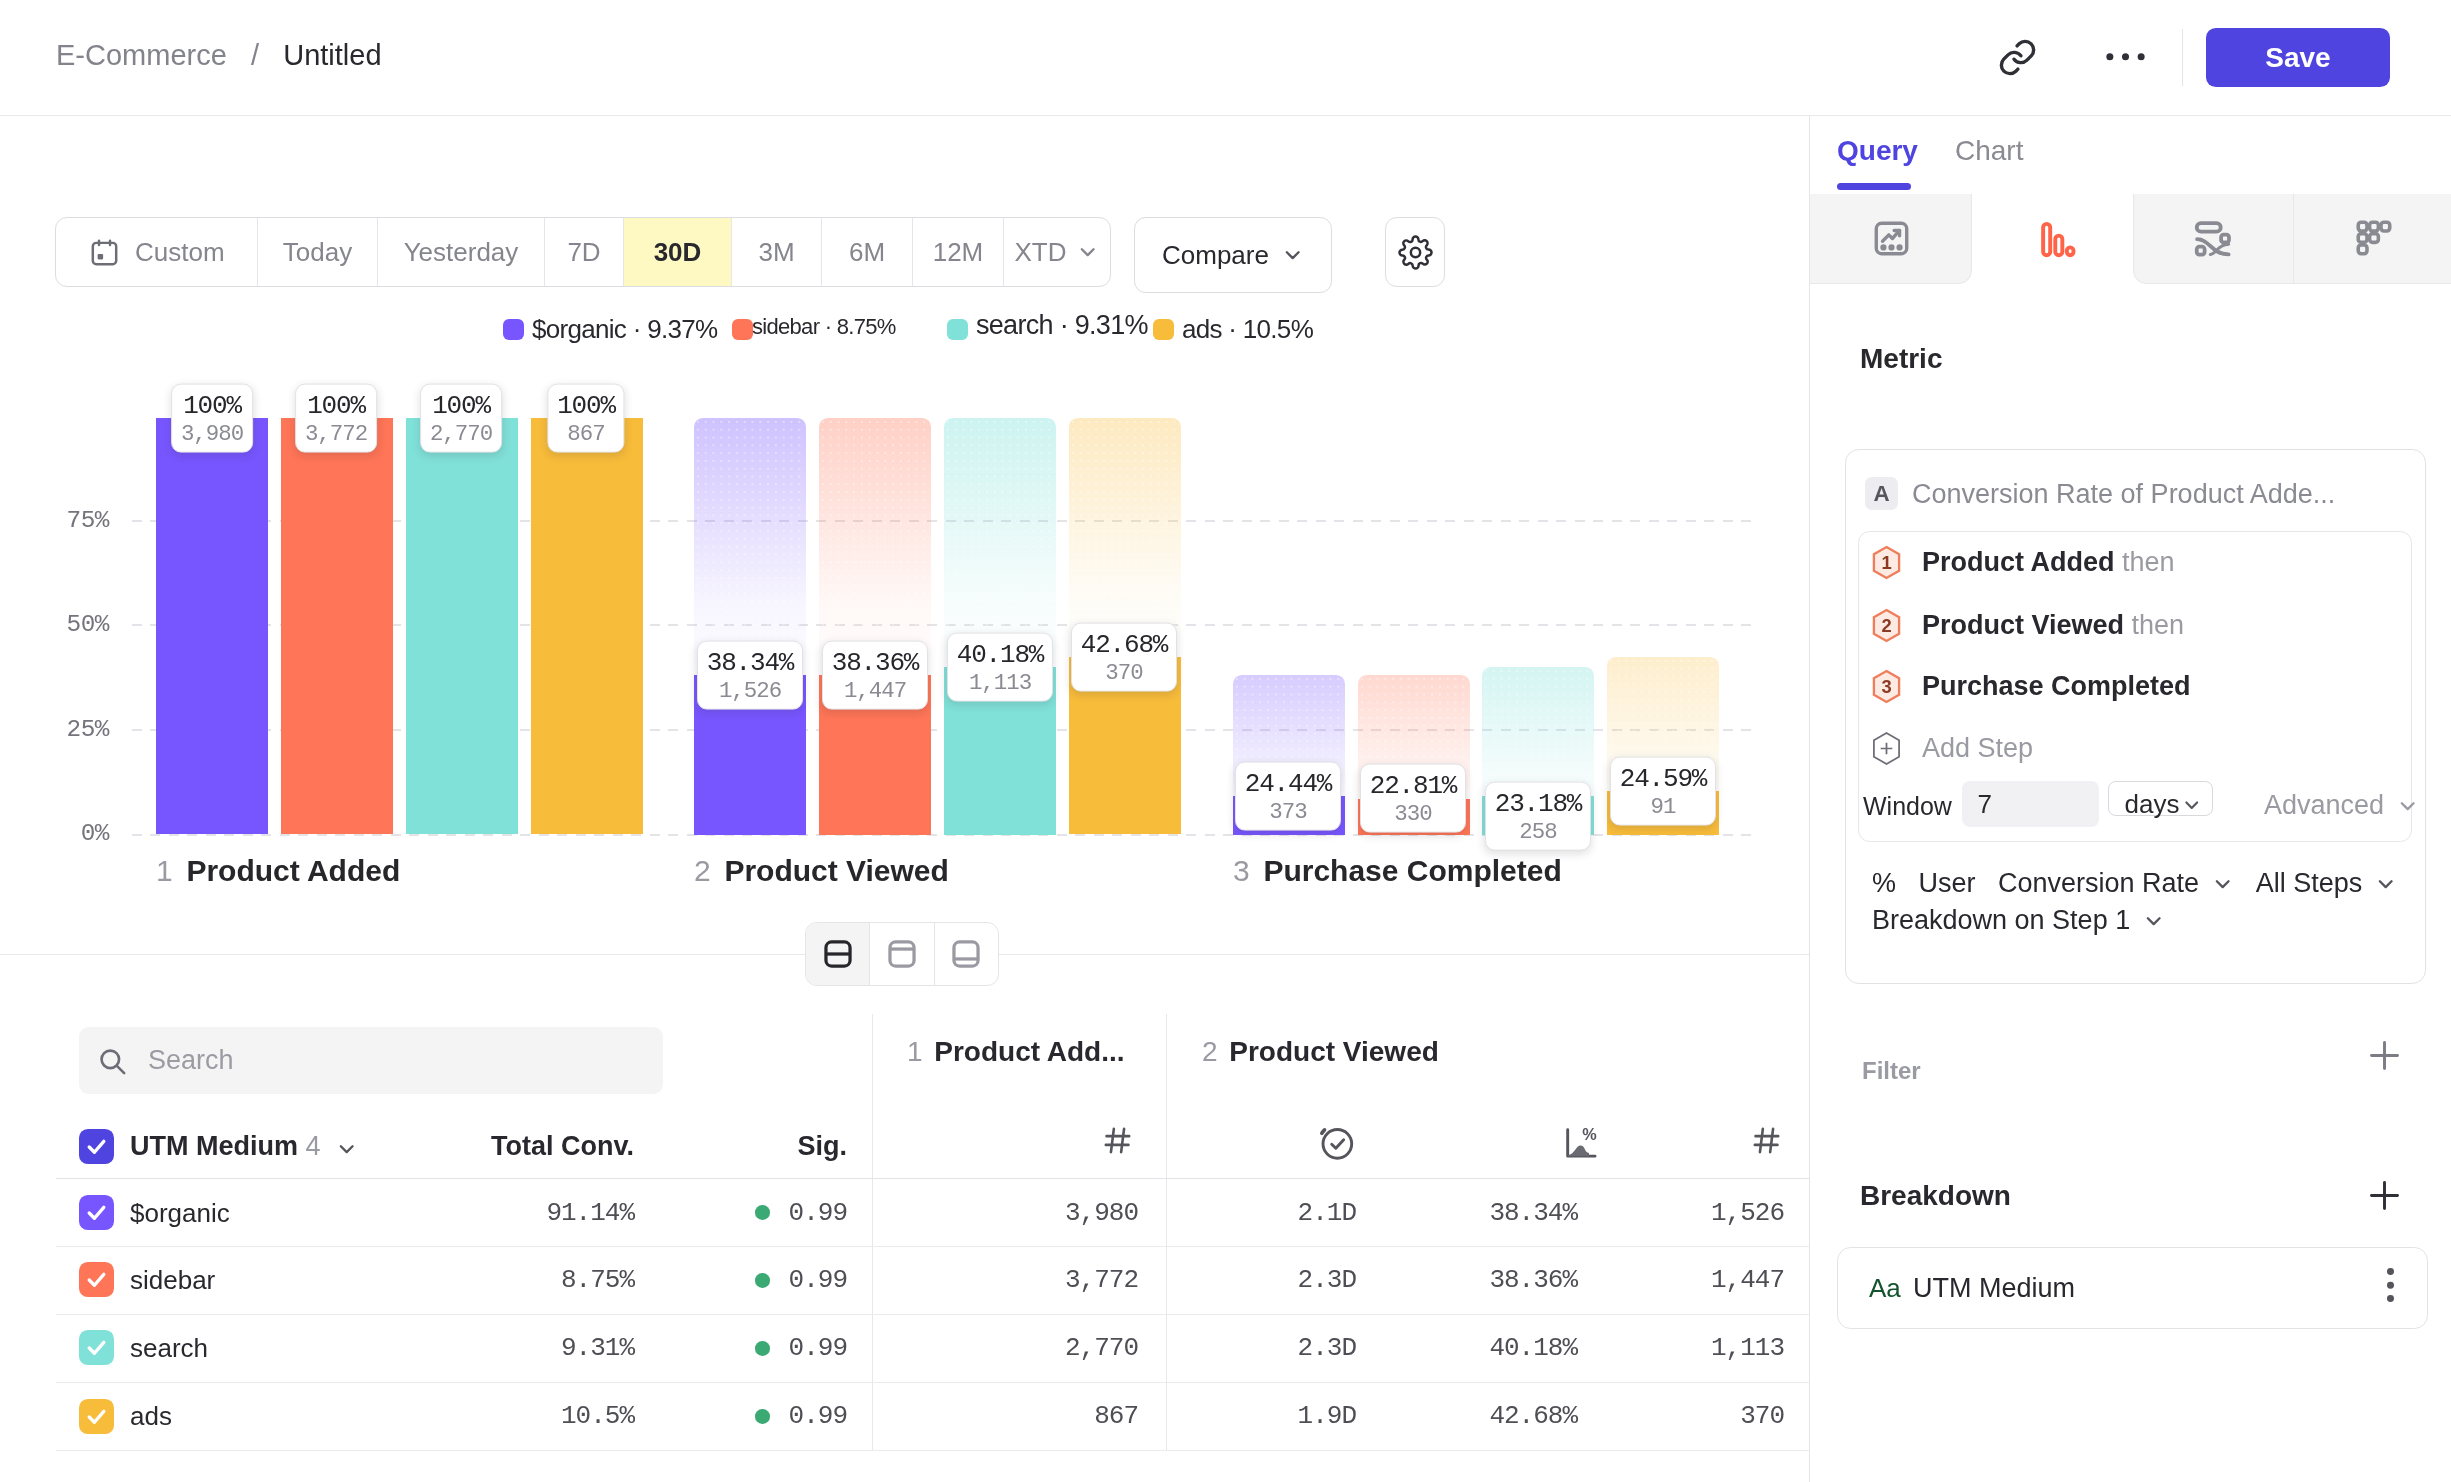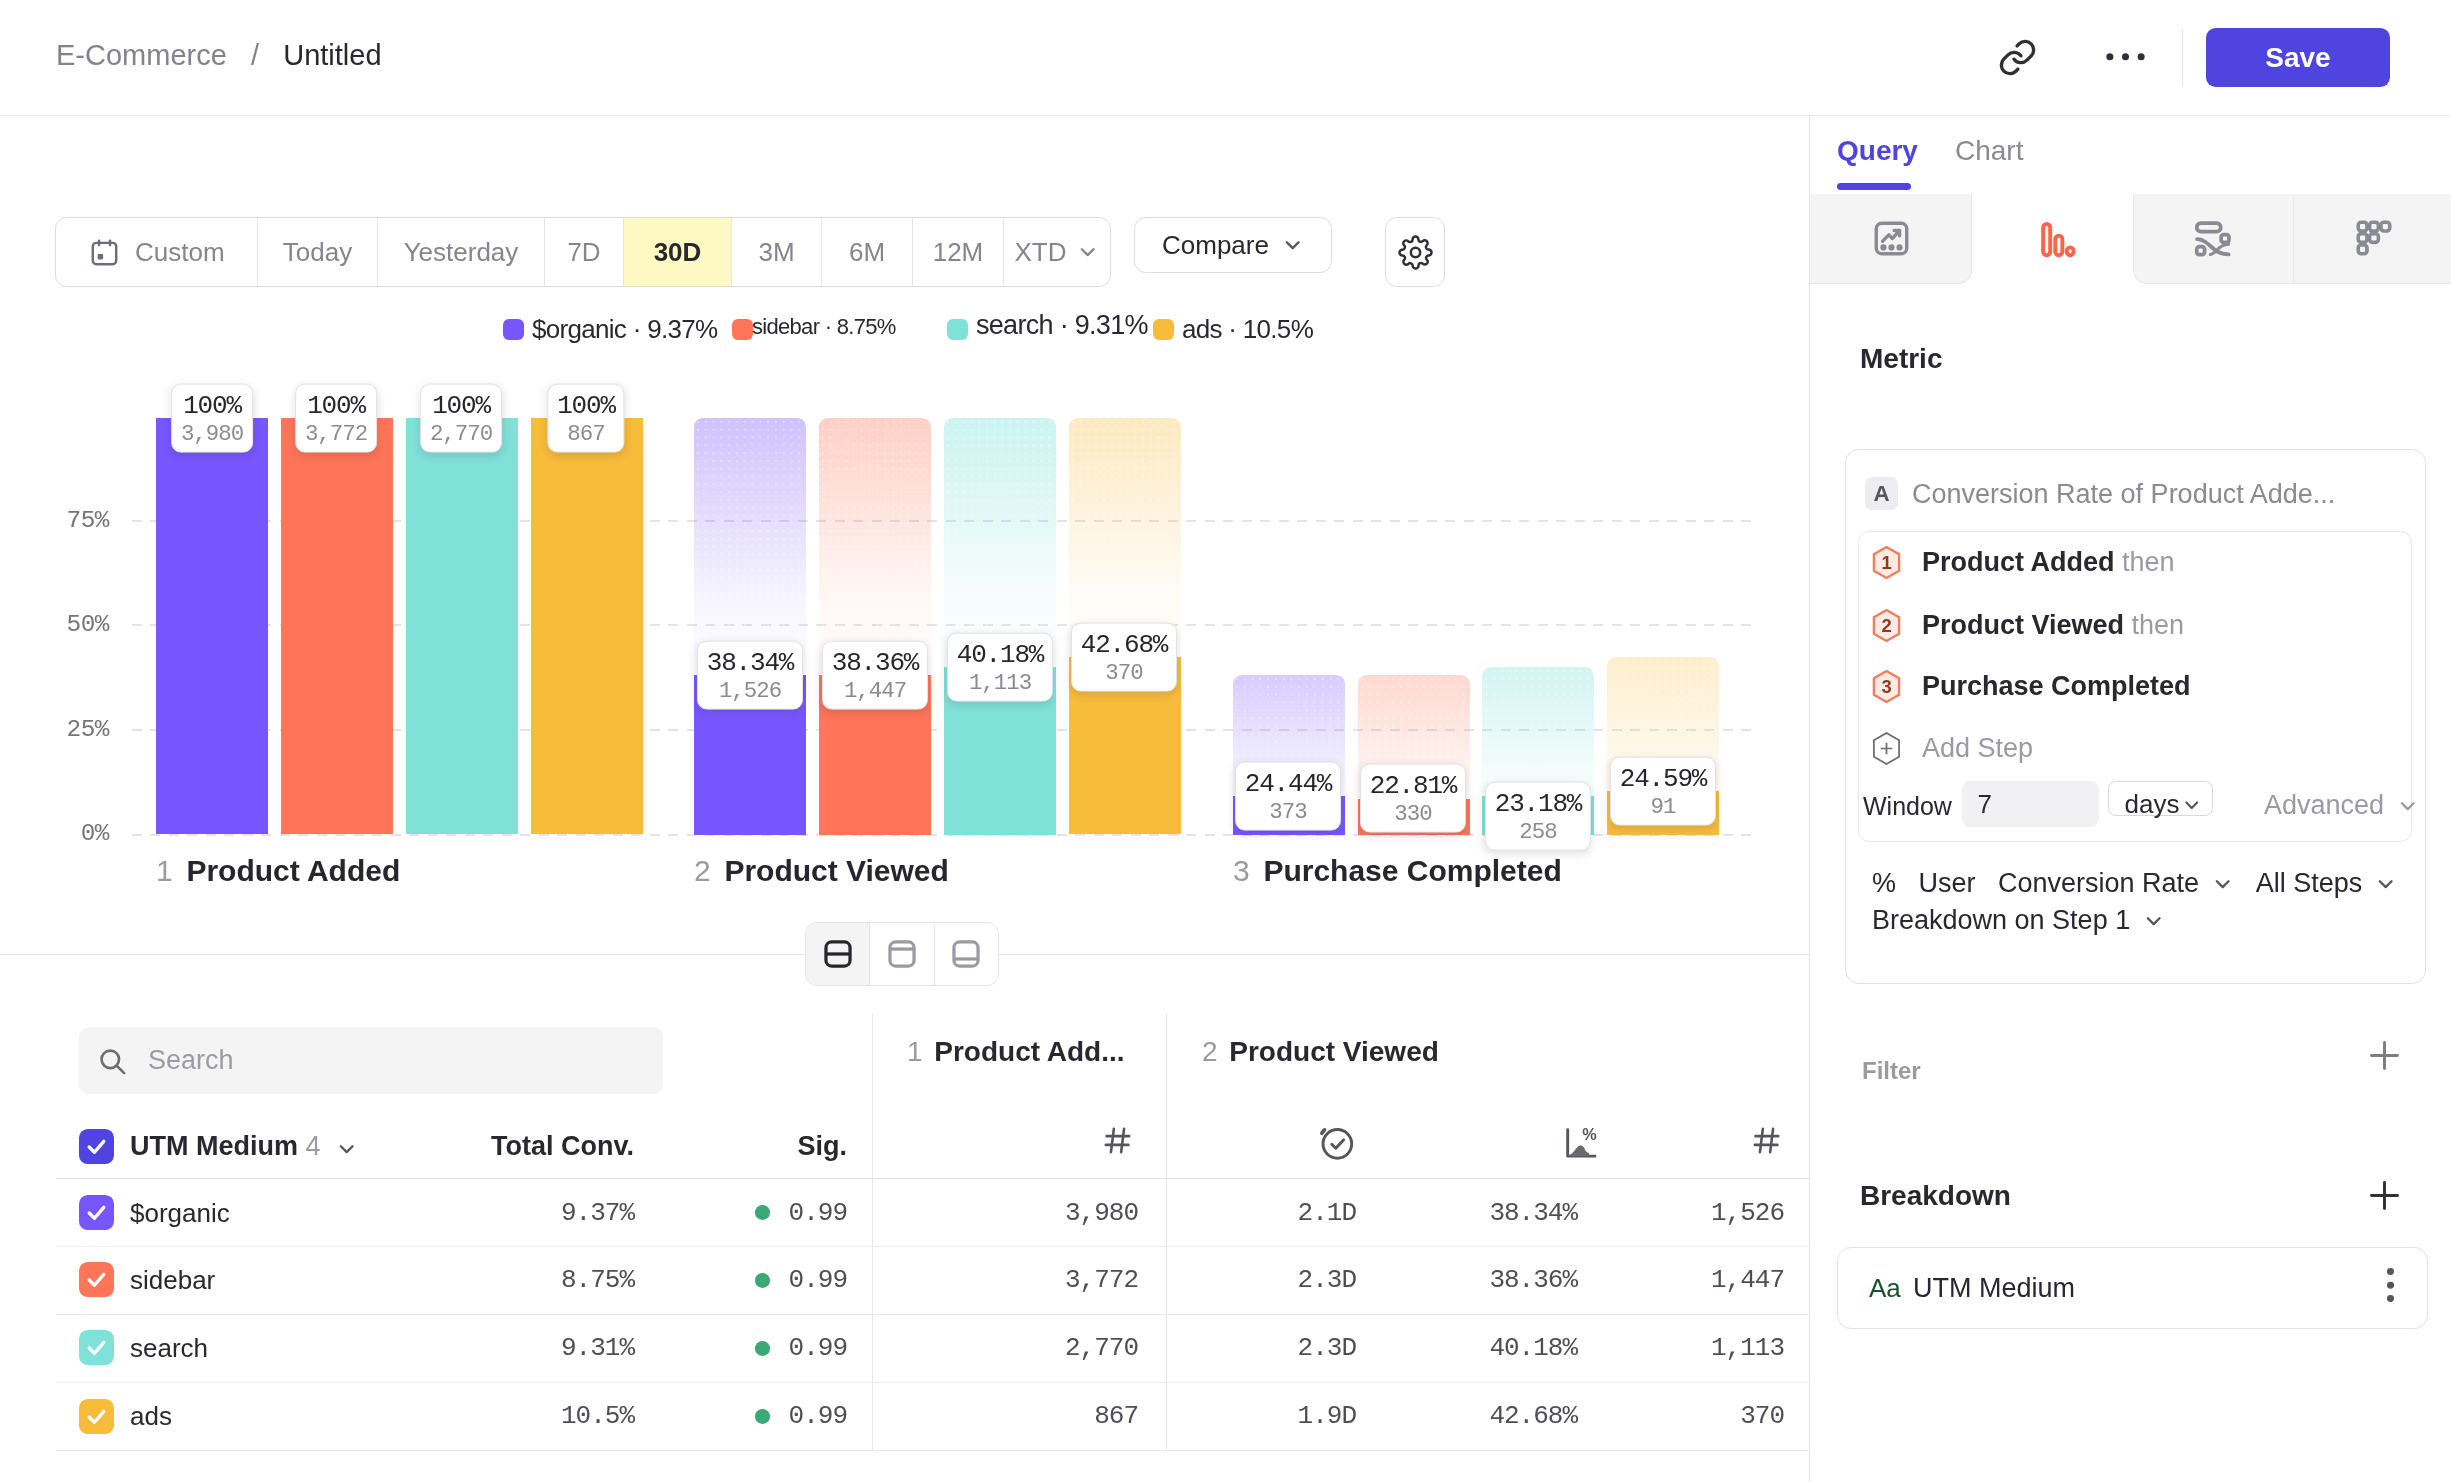--- a/index.html
+++ b/index.html
@@ -43,21 +43,21 @@
   <div style="width:108px; display:flex; align-items:center; justify-content:center; border-right:1px solid #e6e6ea; background:#fef9c3; color:#28282e; font-weight:bold;">30D</div>
   <div style="width:90px; display:flex; align-items:center; justify-content:center; border-right:1px solid #e6e6ea;">3M</div>
   <div style="width:91px; display:flex; align-items:center; justify-content:center; border-right:1px solid #e6e6ea;">6M</div>
   <div style="width:91px; display:flex; align-items:center; justify-content:center; border-right:1px solid #e6e6ea;">12M</div>
   <div style="flex:1; display:flex; align-items:center; justify-content:center;">XTD
     <svg width="23.4" height="23.4" viewBox="0 0 24 24" fill="none" stroke="#85858d" stroke-width="2.4" stroke-linecap="round" stroke-linejoin="round" style="margin-left:9.8px;">
           <path d="M6 9.5 L12 15.5 L18 9.5"></path>
         </svg>
   </div>
 </div>
-<div class="abs" style="left:1134px; top:217px; width:198px; height:56px; border:1px solid #dcdce1; border-radius:11.7px; display:flex; align-items:center; justify-content:center; font-size:26px; color:#28282e;">Compare
+<div class="abs" style="left:1134px; top:217px; width:198px; height:76px; border:1px solid #dcdce1; border-radius:11.7px; display:flex; align-items:center; justify-content:center; font-size:26px; color:#28282e;">Compare
   <svg width="23.4" height="23.4" viewBox="0 0 24 24" fill="none" stroke="#55555c" stroke-width="2.4" stroke-linecap="round" stroke-linejoin="round" style="margin-left:11.7px;">
         <path d="M6 9.5 L12 15.5 L18 9.5"></path>
       </svg>
 </div>
 <div class="abs" style="left:1385px; top:217px; width:60px; height:70px; border:1px solid #dcdce1; border-radius:11.7px; display:flex; align-items:center; justify-content:center;">
   <svg width="35" height="35" viewBox="0 0 24 24" fill="none" stroke="#2f2f36" stroke-width="1.7" stroke-linecap="round" stroke-linejoin="round">
     <circle cx="12" cy="12" r="3.2"></circle>
     <path d="M19.4 15a1.65 1.65 0 0 0 .33 1.82l.06.06a2 2 0 1 1-2.83 2.83l-.06-.06a1.65 1.65 0 0 0-1.82-.33 1.65 1.65 0 0 0-1 1.51V21a2 2 0 1 1-4 0v-.09A1.65 1.65 0 0 0 9 19.4a1.65 1.65 0 0 0-1.82.33l-.06.06a2 2 0 1 1-2.83-2.83l.06-.06a1.65 1.65 0 0 0 .33-1.82 1.65 1.65 0 0 0-1.51-1H3a2 2 0 1 1 0-4h.09A1.65 1.65 0 0 0 4.6 9a1.65 1.65 0 0 0-.33-1.82l-.06-.06a2 2 0 1 1 2.83-2.83l.06.06a1.65 1.65 0 0 0 1.82.33H9a1.65 1.65 0 0 0 1-1.51V3a2 2 0 1 1 4 0v.09a1.65 1.65 0 0 0 1 1.51 1.65 1.65 0 0 0 1.82-.33l.06-.06a2 2 0 1 1 2.83 2.83l-.06.06a1.65 1.65 0 0 0-.33 1.82V9a1.65 1.65 0 0 0 1.51 1H21a2 2 0 1 1 0 4h-.09a1.65 1.65 0 0 0-1.51 1z"></path>
   </svg>
 </div>
@@ -249,21 +249,21 @@
       </svg>
 
   <div class="hline" style="left:56px; top:1178px; width:1753px; background:#e3e3e7;"></div>
 
   <div class="chk" style="left:79px; top:1195px; background:#7856FF;">
         <svg width="27" height="25" viewBox="0 0 24 24" fill="none" stroke="#fff" stroke-width="3.2" stroke-linecap="round" stroke-linejoin="round">
           <path d="M5 12.5 L10 17.5 L19 7"></path>
         </svg>
       </div>
   <div class="rowlab" style="left:130px; top:1198px;">$organic</div>
-  <div class="num" style="left:634px; top:1198px;">9.37%</div>
+  <div class="num" style="left:634px; top:1198px;">91.14%</div>
   <div class="abs" style="left:755px; top:1205px; width:14.6px; height:14.6px; border-radius:50%; background:#3BA974;"></div>
   <div class="num" style="left:847px; top:1198px;">0.99</div>
   <div class="num" style="left:1138px; top:1198px;">3,980</div>
   <div class="num" style="left:1356px; top:1198px;">2.1D</div>
   <div class="num" style="left:1577px; top:1198px;">38.34%</div>
   <div class="num" style="left:1784px; top:1198px;">1,526</div>
   <div class="hline" style="left:56px; top:1246px; width:1753px; background:#ececef;"></div>
 
   <div class="chk" style="left:79px; top:1262px; background:#FF7557;">
         <svg width="27" height="25" viewBox="0 0 24 24" fill="none" stroke="#fff" stroke-width="3.2" stroke-linecap="round" stroke-linejoin="round">

